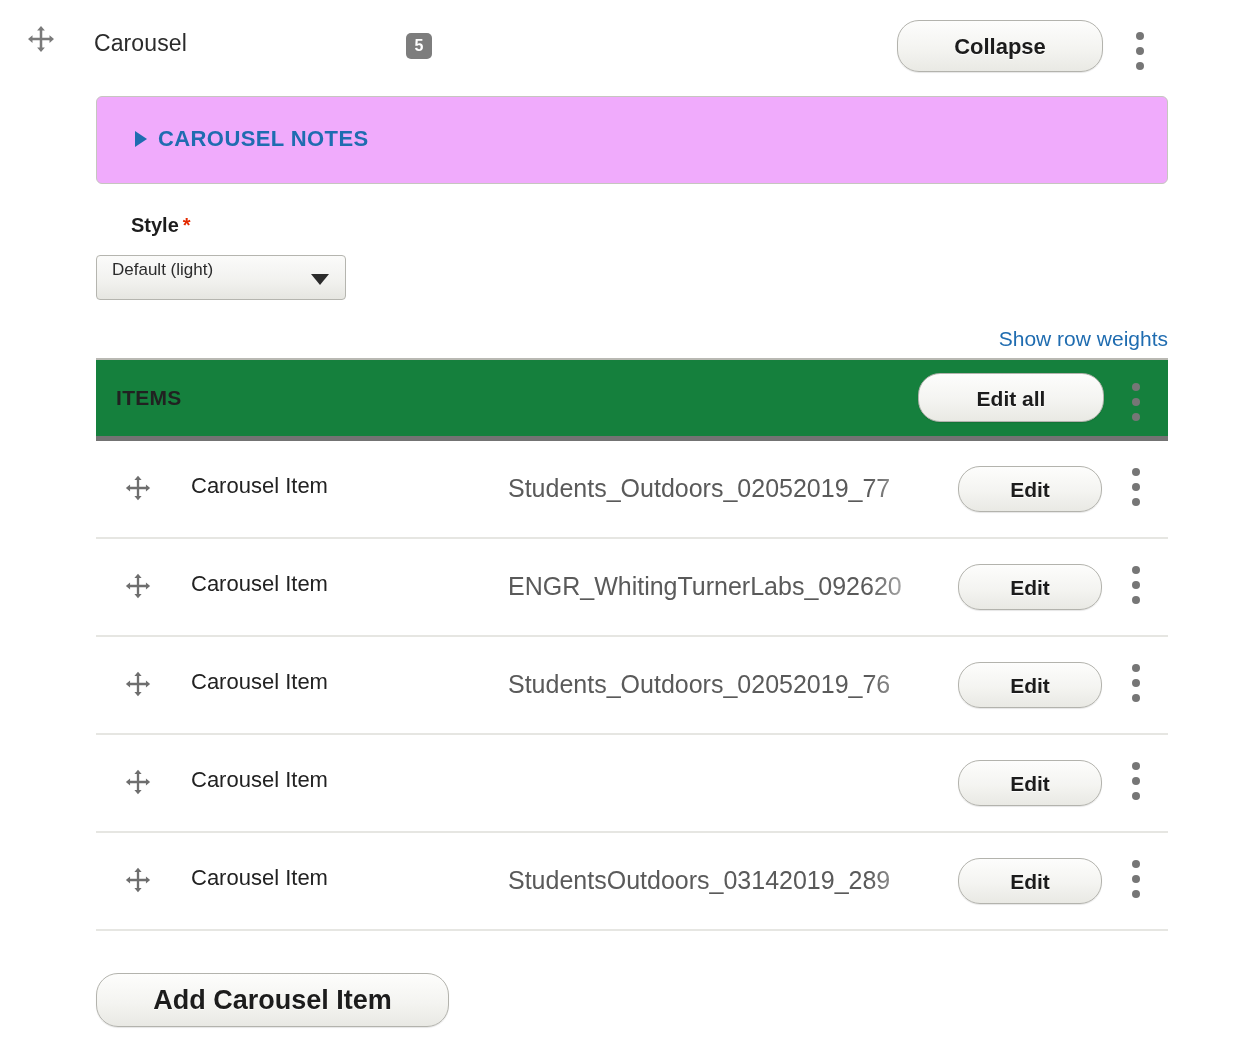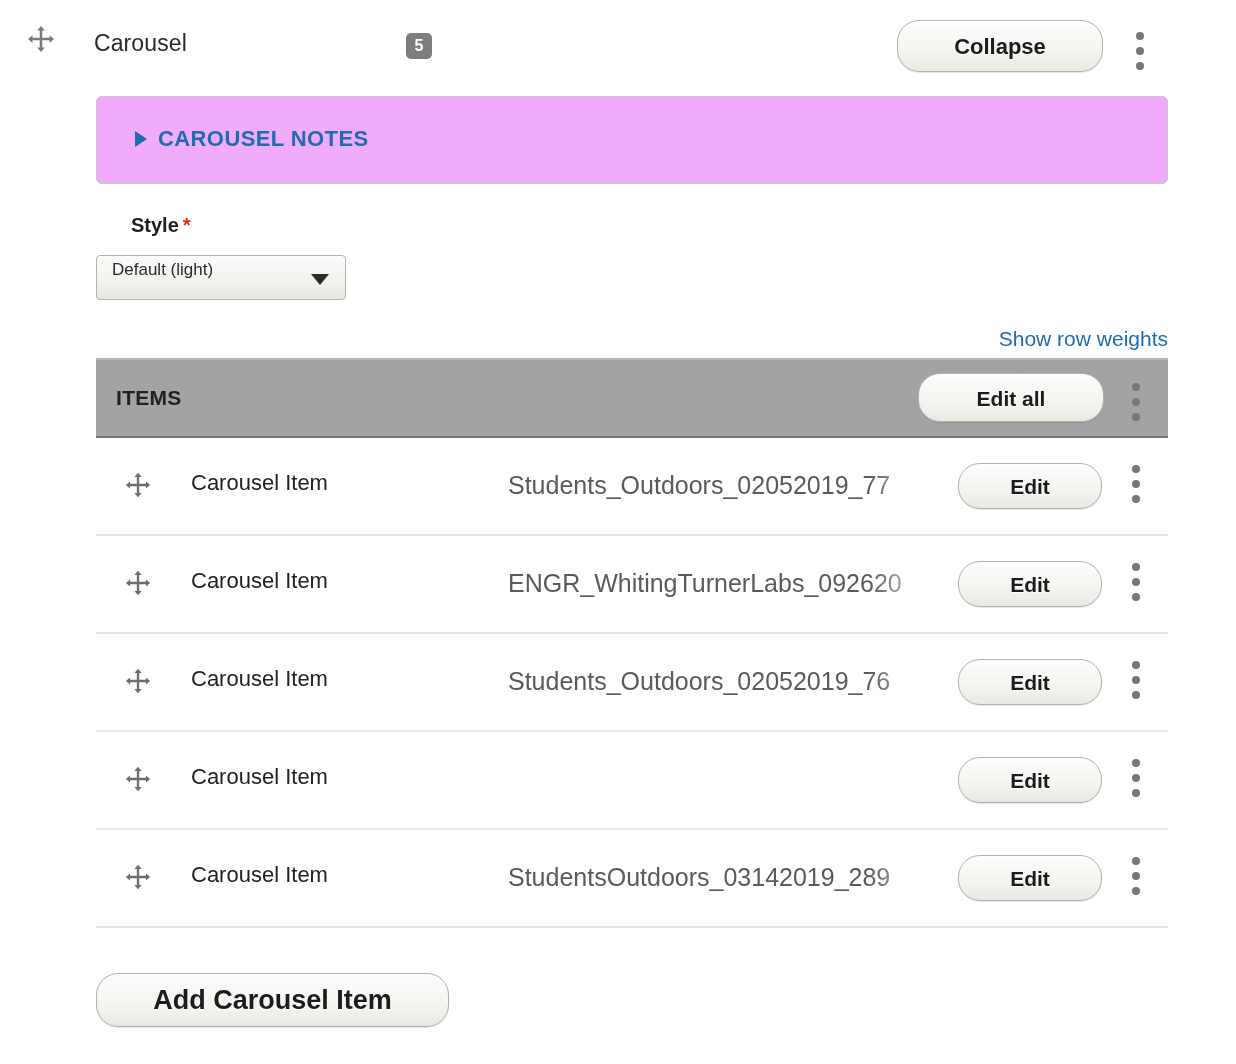--- a/index.html
+++ b/index.html
@@ -233,23 +233,23 @@
   
   .items-table {
     position: absolute;
     left: 96px;
     top: 358px;
     width: 1072px;
   }
   .items-head {
     position: relative;
     height: 76px;
-    background: #a3a3a3;
+    background: #15803d;
     border-top: 2px solid #b9b9b3;
-    border-bottom: 2px solid #737373;
+    border-bottom: 5px solid #737373;
   }
   .items-head-label {
     position: absolute;
     left: 20px;
     top: 26px;
     font-size: 21px;
     font-weight: bold;
     color: #212121;
     letter-spacing: 0.3px;
   }

